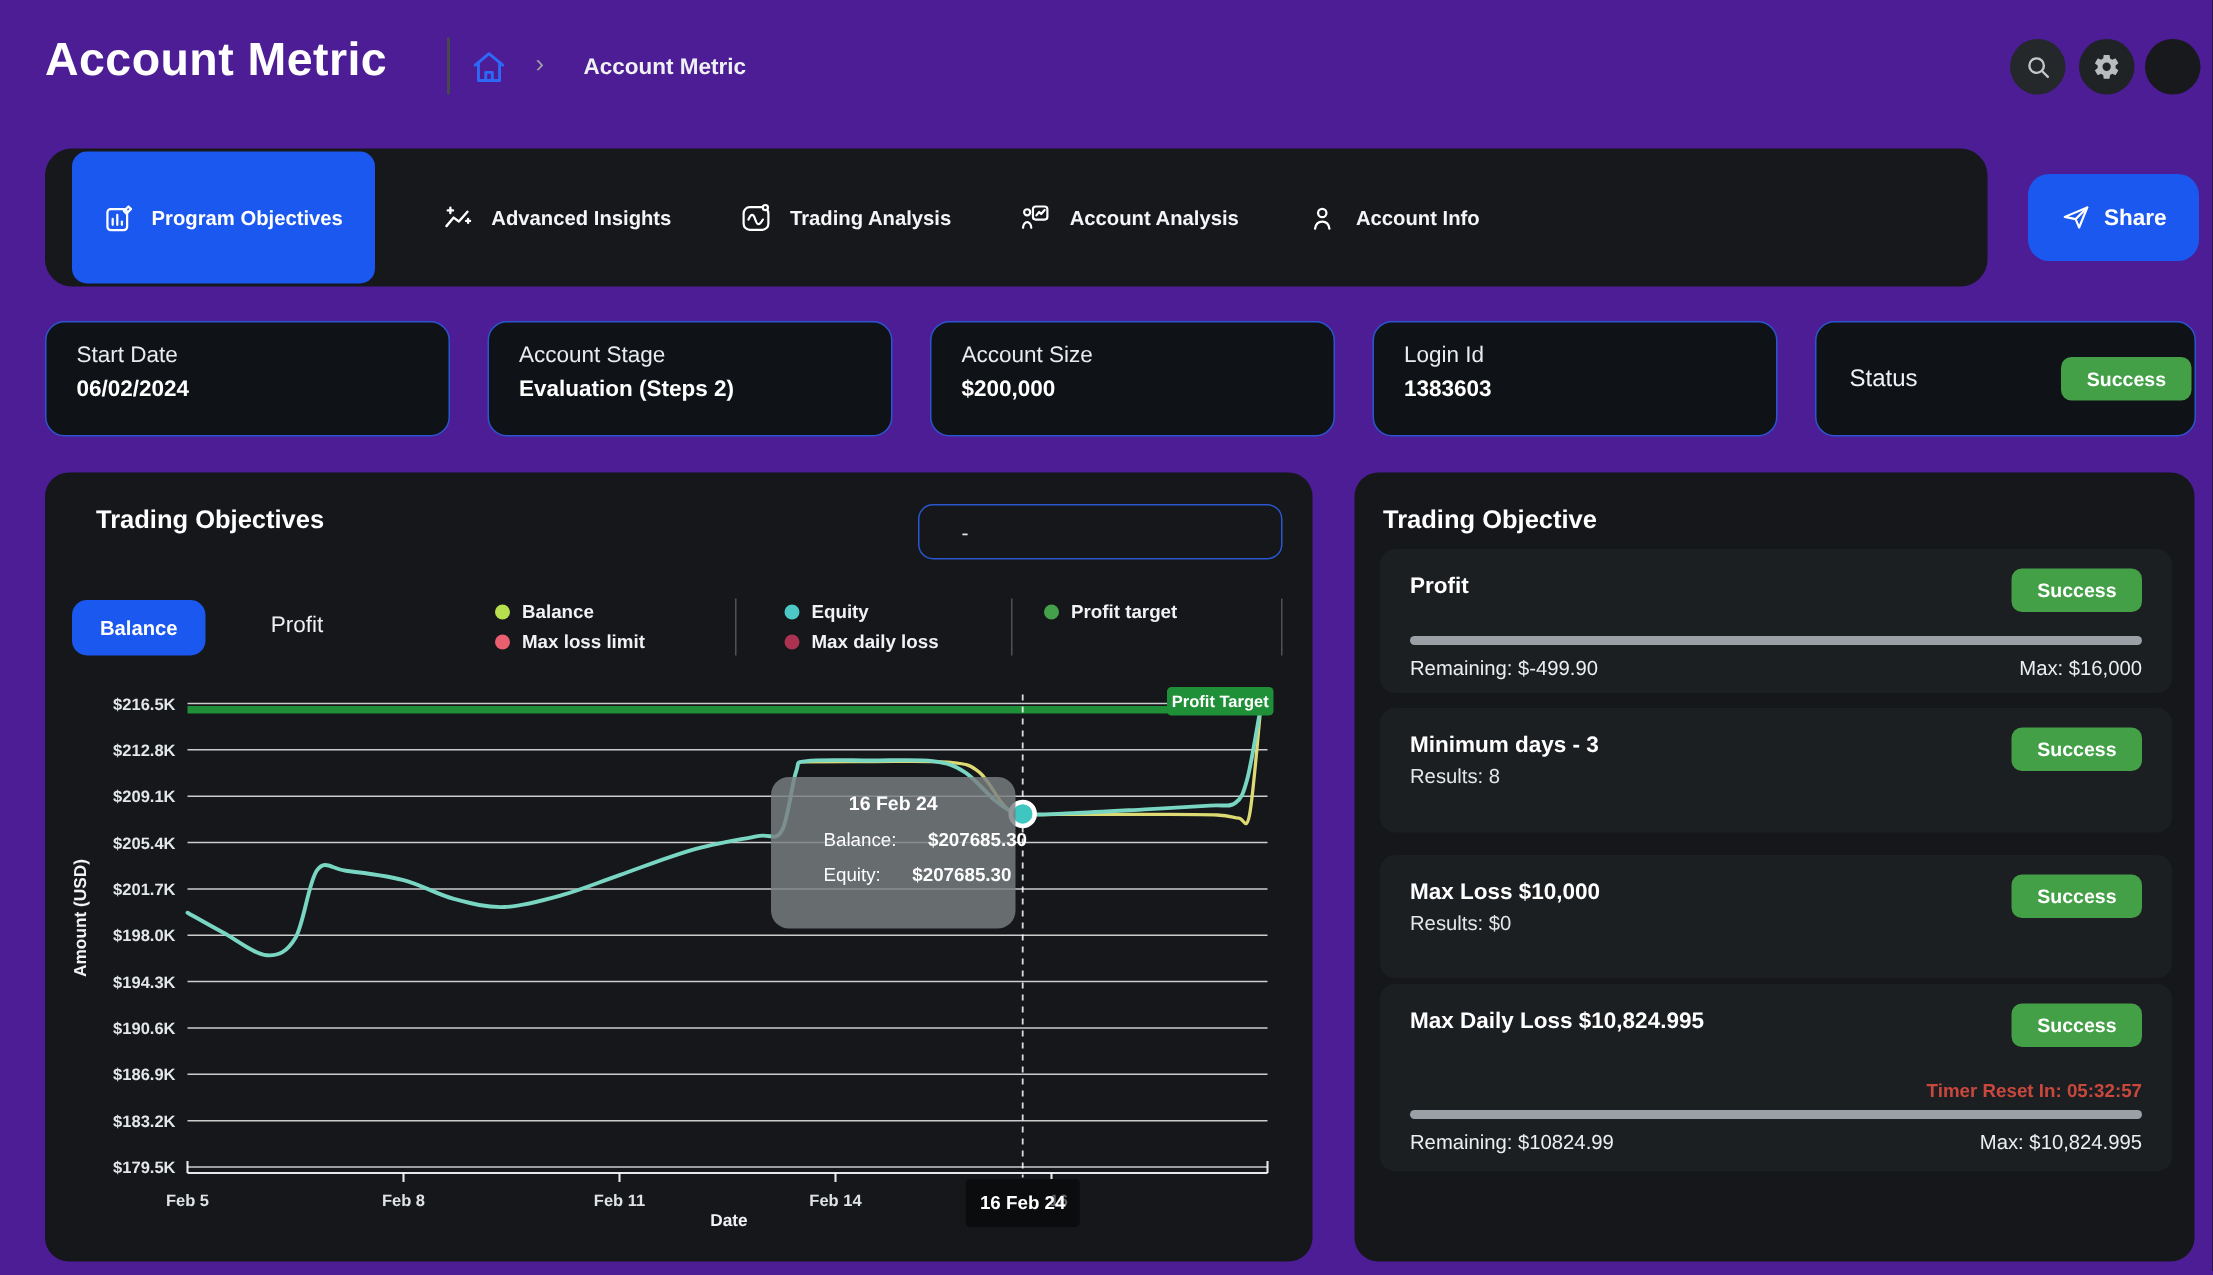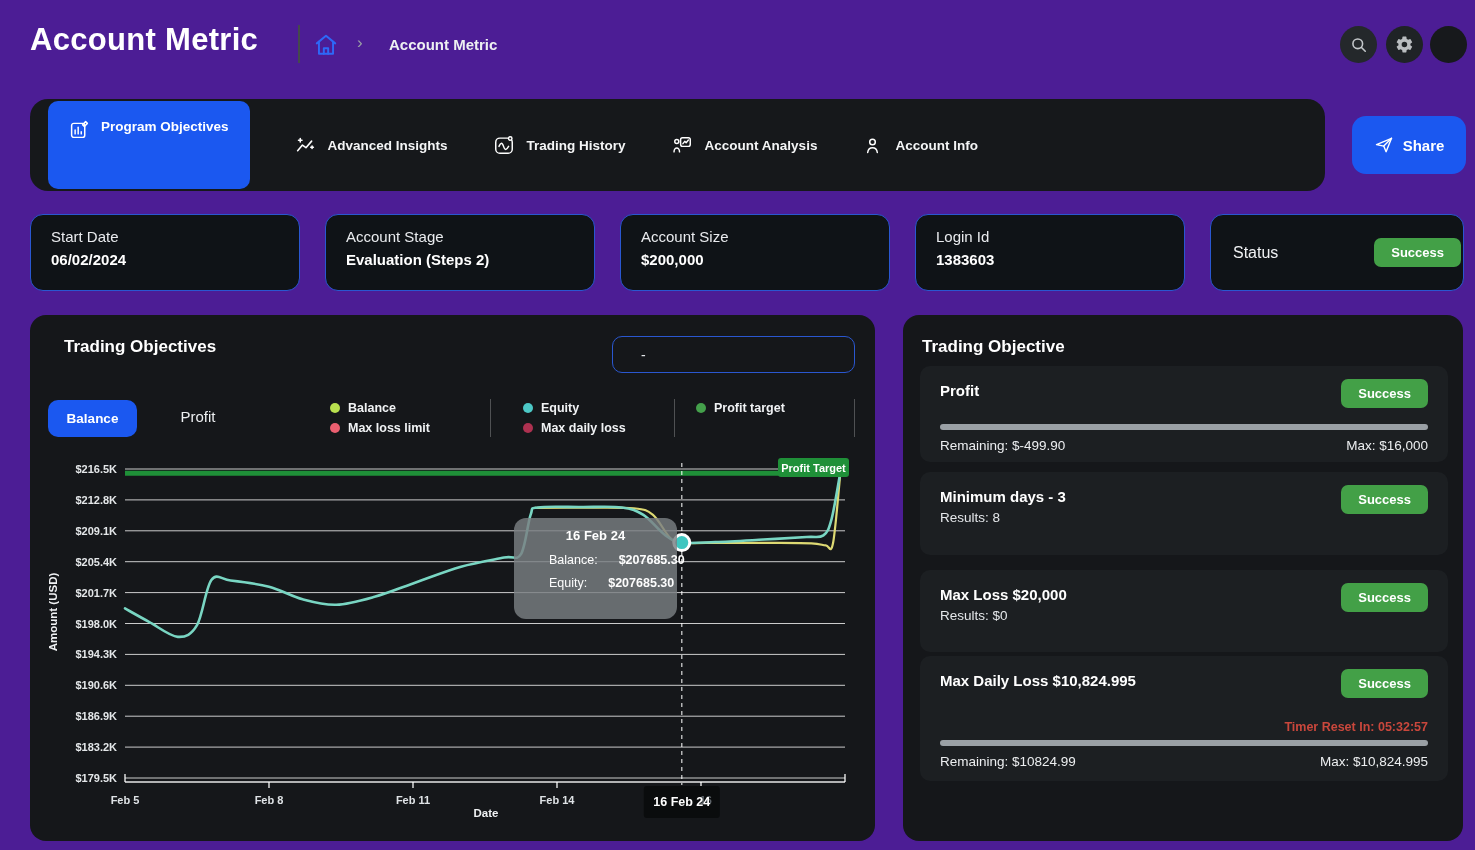--- a/index.html
+++ b/index.html
@@ -9,21 +9,21 @@
   .hdr-divider{position:absolute;left:298px;top:25px;width:2px;height:38px;background:#45494d;}
   .home-btn{position:absolute;left:313px;top:32px;width:26px;height:26px;cursor:pointer;}
   .crumb-chevron{position:absolute;left:357px;top:33px;font-size:17px;color:#9aa0a5;}
   .crumb{position:absolute;left:389px;top:36px;font-size:15px;font-weight:600;color:#eef0f2;}
   .hdr-circle{position:absolute;top:26px;width:37px;height:37px;border-radius:50%;display:flex;align-items:center;justify-content:center;cursor:pointer;}
   .c-search{left:1340px;background:#24282b;}
   .c-gear{left:1386px;background:#1f2326;}
   .c-avatar{left:1430px;background:#17191c;}
   
   .tabbar{position:absolute;left:30px;top:99px;width:1295px;height:92px;background:#16181b;border-radius:18px;display:flex;align-items:center;padding:0 18px;box-sizing:border-box;}
-  .tab-active{display:flex;gap:11px;background:#1b58f0;border-radius:10px;padding:18px 21px;height:52px;font-size:13.5px;font-weight:700;color:#fff;cursor:pointer;}
+  .tab-active{display:flex;align-items:center;gap:11px;background:#1b58f0;border-radius:10px;padding:18px 21px;height:52px;font-size:13.5px;font-weight:700;color:#fff;cursor:pointer;}
   .tab{display:flex;align-items:center;gap:12px;margin-left:45px;font-size:13.5px;font-weight:700;color:#f4f5f6;cursor:pointer;}
   .tab:first-of-type{margin-left:24px;}
   .share-btn{position:absolute;left:1352px;top:116px;width:114px;height:58px;background:#1b58f0;border-radius:14px;display:flex;align-items:center;justify-content:center;gap:9px;font-size:15px;font-weight:700;color:#fff;cursor:pointer;}
   
   .info-row{position:absolute;left:30px;top:214px;width:1434px;display:flex;gap:25px;}
   .info-card{flex:1;height:77px;background:#0f1317;border:1.5px solid #2a57d0;border-radius:13px;box-sizing:border-box;padding:13px 20px;}
   .info-label{font-size:15px;color:#e9ebee;margin-bottom:6px;}
   .info-value{font-size:15px;font-weight:800;color:#fff;}
   .status-card{display:flex;align-items:center;justify-content:space-between;padding:0 2px 0 22px;}
   .status-label{font-size:16px;color:#f0f2f4;}
@@ -128,21 +128,21 @@
       <span>Advanced Insights</span>
     </div>
     <div class="tab">
       <span class="icon">
         <svg width="22" height="22" viewBox="0 0 24 24" fill="none" stroke="#fff" stroke-width="1.6" stroke-linecap="round">
             <rect x="3" y="4.5" width="18" height="16.5" rx="4.5"></rect>
             <path d="M6.5 13.5c2-4.5 3.5-4.5 5 0s3 4.5 5.5 0"></path>
             <circle cx="18.8" cy="4.8" r="1.9" fill="#16181b"></circle>
           </svg>
       </span>
-      <span>Trading History</span>
+      <span>Trading Analysis</span>
     </div>
     <div class="tab">
       <span class="icon">
         <svg width="22" height="22" viewBox="0 0 24 24" fill="none" stroke="#fff" stroke-width="1.6" stroke-linecap="round" stroke-linejoin="round">
             <circle cx="6.3" cy="8.2" r="2.2"></circle>
             <path d="M3.3 19.5c0-2.6 1.7-4.2 3-4.2s3 1.6 3 4.2"></path>
             <rect x="10.5" y="4" width="10.5" height="9.5" rx="2"></rect>
             <path d="M13 10.5l2-2.5 1.5 1.5 2.5-3"></path>
           </svg>
       </span>
@@ -301,21 +301,21 @@
       <div class="obj-max or1">Max: $16,000</div>
     </div>
 
     <div class="obj-card oc2">
       <div class="obj-title">Minimum days - 3</div>
       <div class="obj-sub">Results: 8</div>
       <span class="badge obj-badge">Success</span>
     </div>
 
     <div class="obj-card oc3">
-      <div class="obj-title">Max Loss $20,000</div>
+      <div class="obj-title">Max Loss $10,000</div>
       <div class="obj-sub">Results: $0</div>
       <span class="badge obj-badge">Success</span>
     </div>
 
     <div class="obj-card oc4">
       <div class="obj-title">Max Daily Loss $10,824.995</div>
       <span class="badge obj-badge">Success</span>
       <div class="obj-timer">Timer Reset In: 05:32:57</div>
       <div class="obj-bar ob4"></div>
       <div class="obj-remaining or4">Remaining: $10824.99</div>

